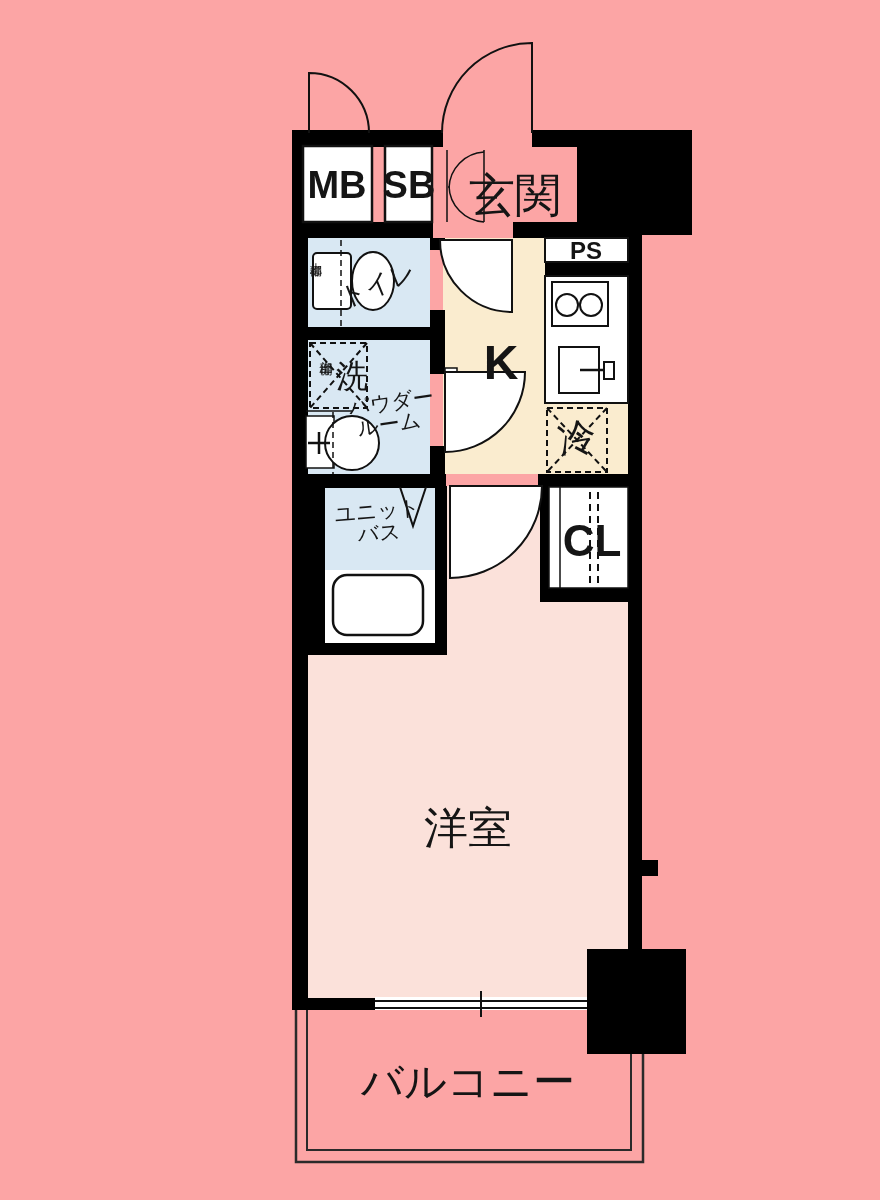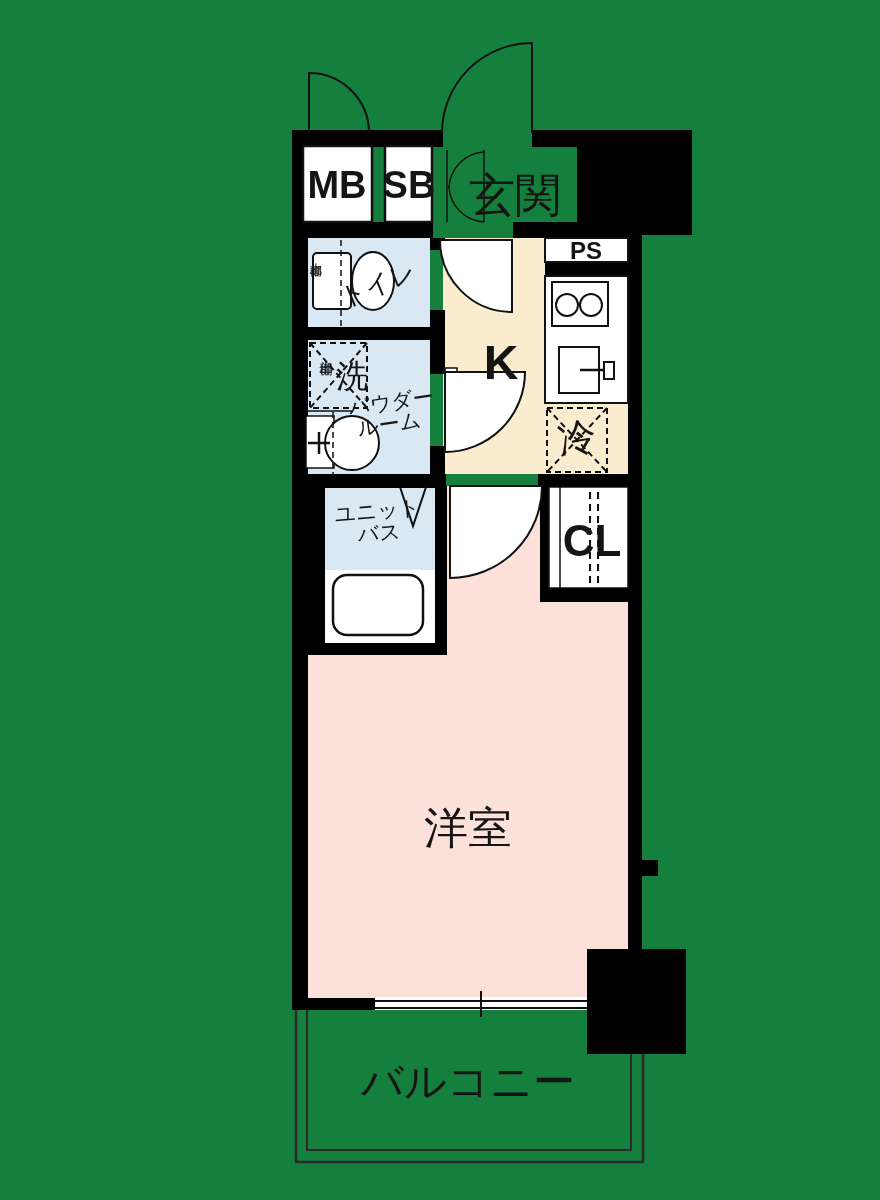--- a/index.html
+++ b/index.html
@@ -1,16 +1,16 @@
 <!DOCTYPE html>
 <html><head>
 <meta charset="utf-8">
 <style>
   html,body{margin:0;padding:0;background:#ffffff;}
-  #stage{position:relative;width:880px;height:1200px;background:#15803d;overflow:hidden;
+  #stage{position:relative;width:880px;height:1200px;background:#fca5a5;overflow:hidden;
          font-family:"Liberation Sans","DejaVu Sans",sans-serif;}
   svg{position:absolute;left:0;top:0;}
   text{fill:#151515;}
   .lat{font-weight:600;}
   .jp{font-weight:500;}
   .vtext{writing-mode:vertical-rl;text-orientation:upright;letter-spacing:1px;}
 </style>
 </head>
 <body>
 

